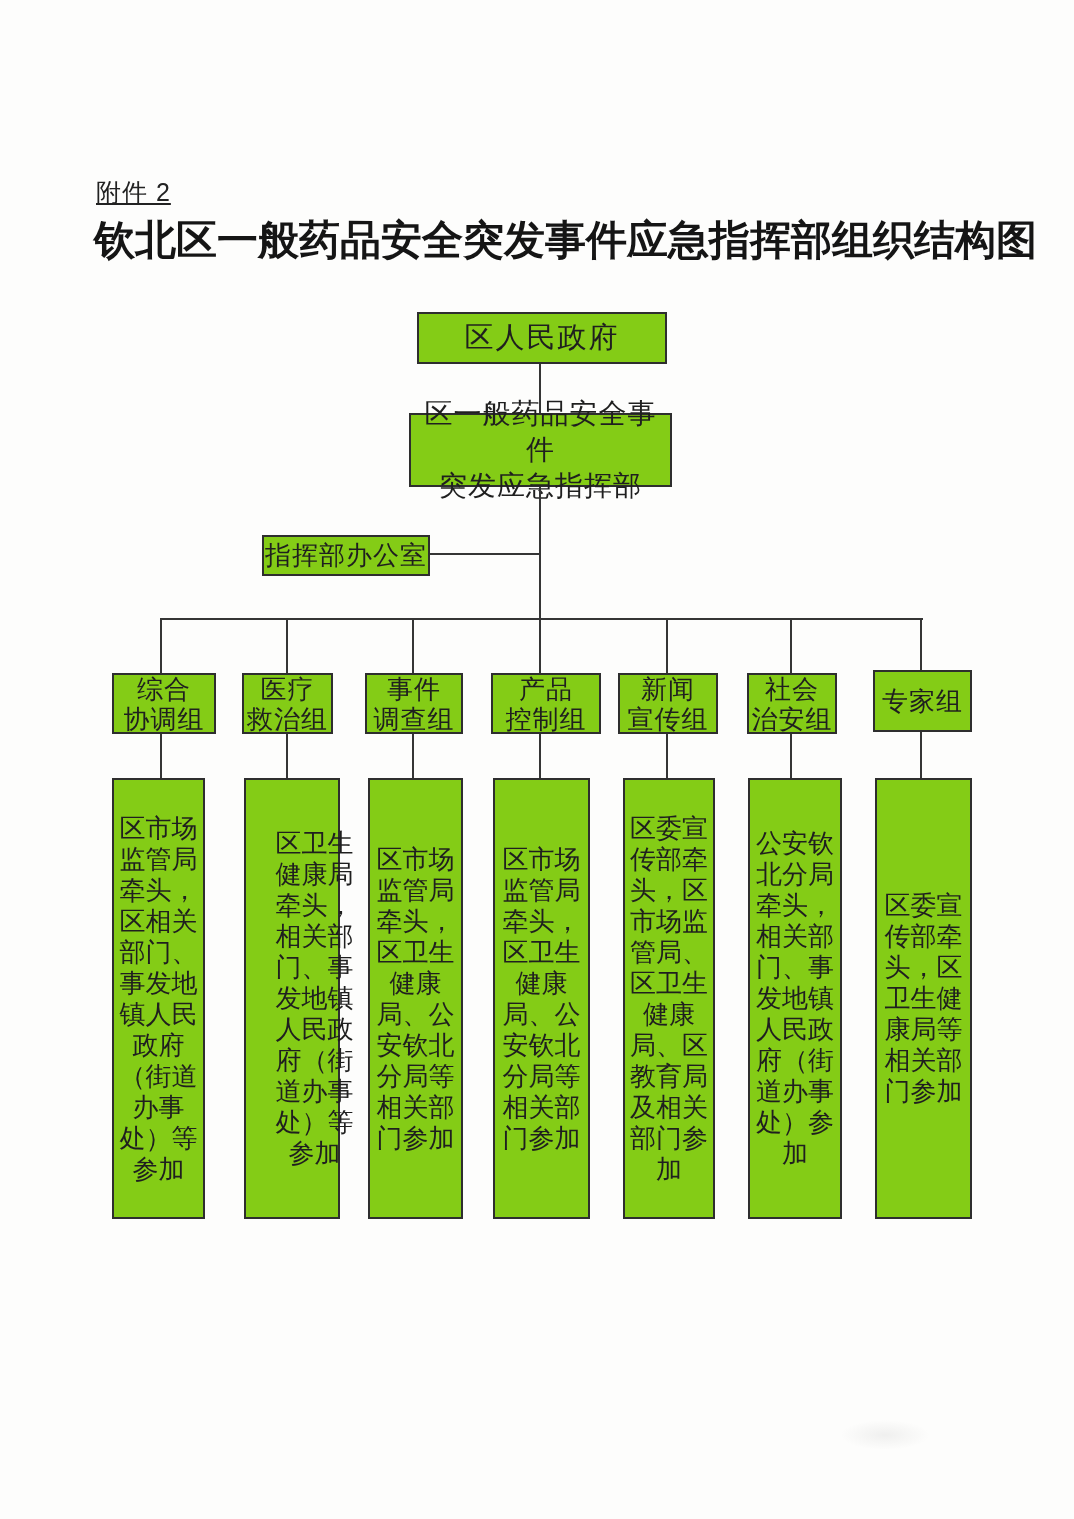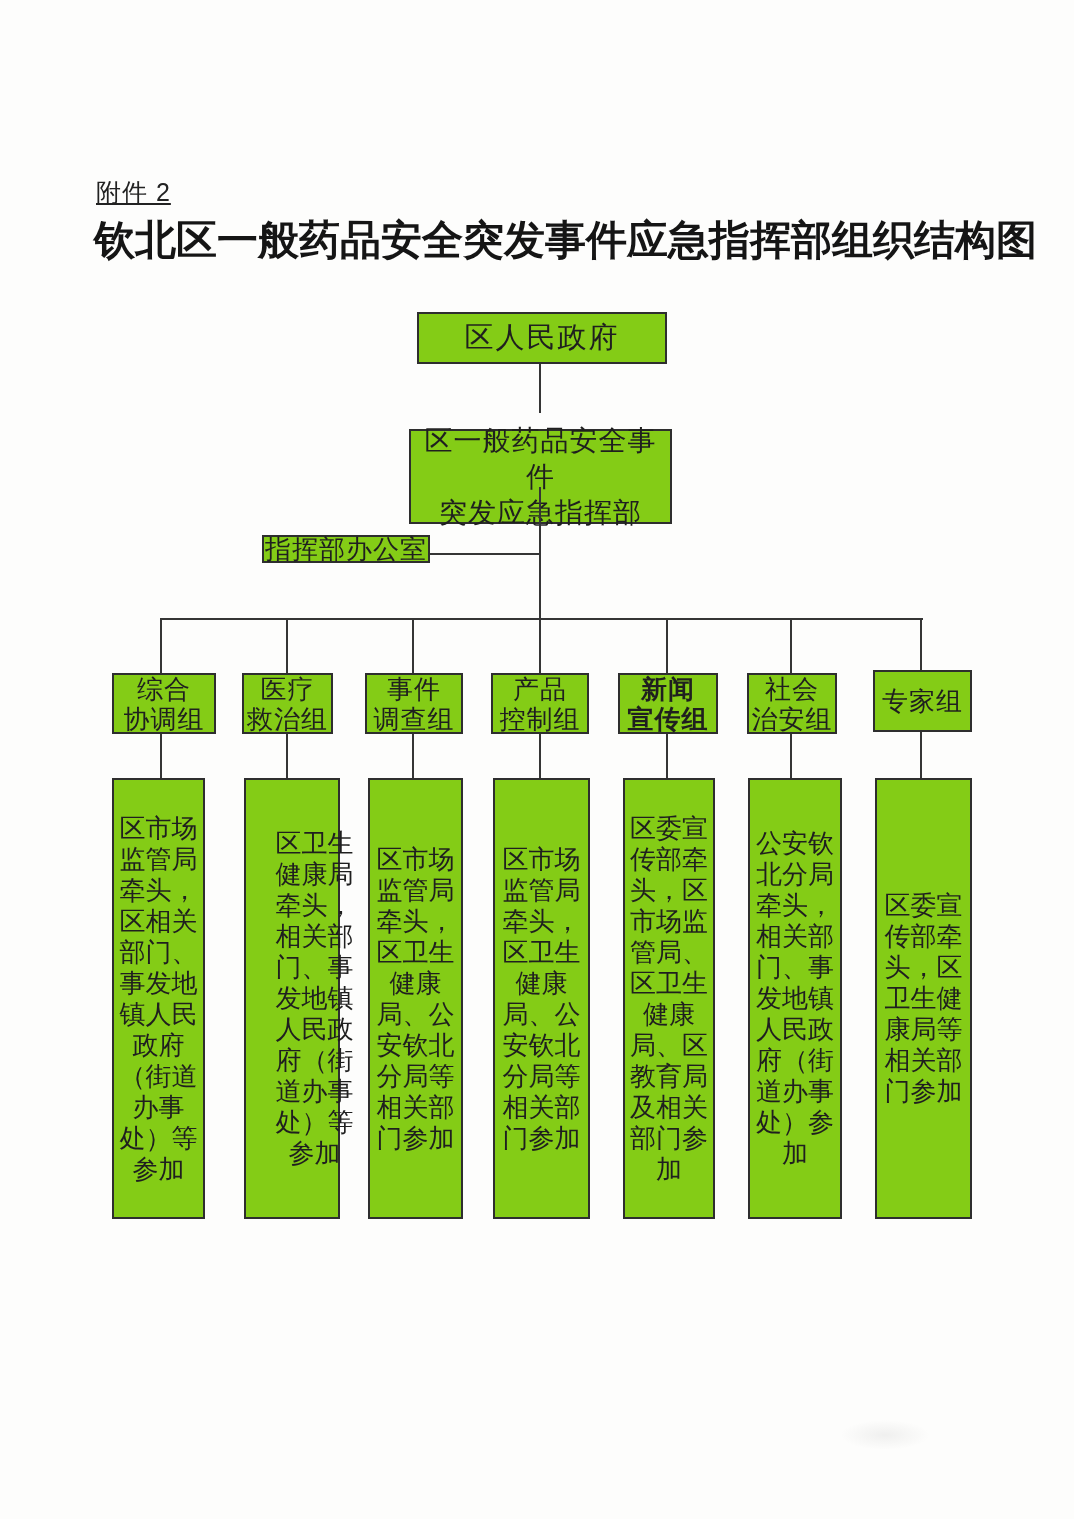--- a/index.html
+++ b/index.html
@@ -38,22 +38,22 @@
     border: 2px solid #2e2e2e;
     background: #84cc16;
     display: flex;
     flex-direction: column;
     align-items: center;
     justify-content: center;
     text-align: center;
   }
   .box .bline { display: block; }
   .gov-box   { left: 417px; top: 312px; width: 250px; height: 52px; font-size: 29px; letter-spacing: 2px; }
-  .hq-box    { left: 409px; top: 429px; width: 263px; height: 95px; font-size: 28px; line-height: 36px; letter-spacing: 1px; }
-  .office-box{ left: 262px; top: 535px; width: 168px; height: 28px; font-size: 26px; letter-spacing: 1px; }
+  .hq-box    { left: 409px; top: 413px; width: 263px; height: 74px; font-size: 28px; line-height: 36px; letter-spacing: 1px; }
+  .office-box{ left: 262px; top: 535px; width: 168px; height: 41px; font-size: 26px; letter-spacing: 1px; }
 
   .group-box {
     top: 673px; height: 61px;
     font-size: 26px; line-height: 30px; letter-spacing: 1px;
   }
   .desc-box {
     top: 778px; height: 441px;
     font-size: 26px; line-height: 31px;
   }
   .desc-box .desc-text {
@@ -118,25 +118,25 @@
     <span class="bline">协调组</span>
   </div>
   <div class="box group-box" style="left:242px; width:91px;">
     <span class="bline">医疗</span>
     <span class="bline">救治组</span>
   </div>
   <div class="box group-box" style="left:365px; width:98px;">
     <span class="bline">事件</span>
     <span class="bline">调查组</span>
   </div>
-  <div class="box group-box" style="left:491px; width:98px;">
+  <div class="box group-box" style="left:491px; width:110px;">
     <span class="bline">产品</span>
     <span class="bline">控制组</span>
   </div>
-  <div class="box group-box" style="left:618px; width:100px;font-weight:bold;">
+  <div class="box group-box" style="left:618px; width:100px;">
     <span class="bline">新闻</span>
     <span class="bline">宣传组</span>
   </div>
   <div class="box group-box" style="left:747px; width:90px;">
     <span class="bline">社会</span>
     <span class="bline">治安组</span>
   </div>
   <div class="box group-box" style="left:873px; top:670px; width:99px; height:62px;">
     <span class="bline">专家组</span>
     <span class="bline"></span>

